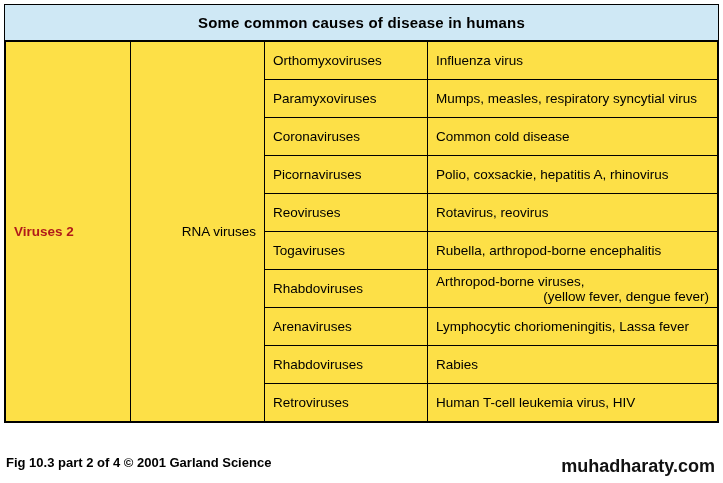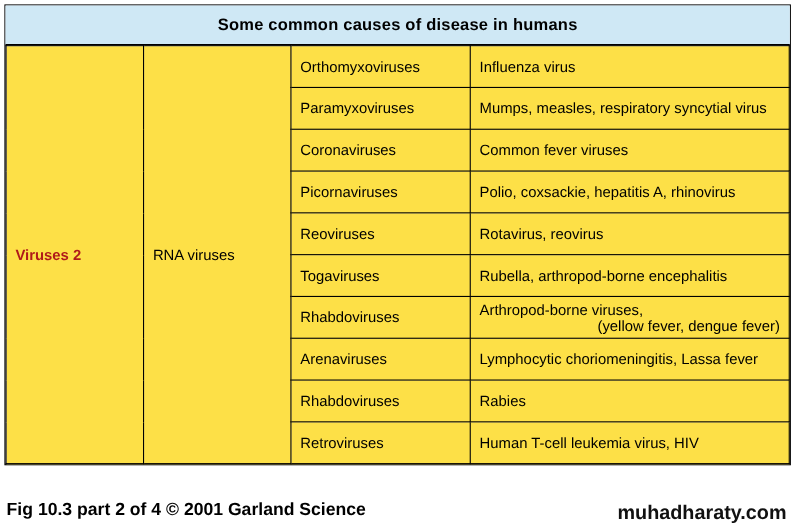--- a/index.html
+++ b/index.html
@@ -60,21 +60,21 @@
     background: #fbf5c8;
     color: #b01a1a;
     font-weight: bold;
     text-align: left;
     font-size: 14px;
     border-left: none;
   }
 
   td.category-cell {
     width: 117px;
-    text-align: left;
+    text-align: right;
     padding-left: 12px;
     font-size: 14px;
   }
 
   td.name-cell {
     width: 146px;
     padding-left: 11px;
     font-size: 13.5px;
     height: 37px;
   }
@@ -95,21 +95,21 @@
     left: 6px;
     bottom: 8px;
     width: 711px;
     height: 20px;
   }
 
   .footer-left {
     position: absolute;
     left: 0;
     top: 0;
-    font-size: 16px;
+    font-size: 13px;
     font-weight: bold;
   }
 
   .footer-right {
     position: absolute;
     right: 2px;
     top: 1px;
     font-size: 18px;
     font-weight: bold;
     color: #111111;
@@ -134,21 +134,21 @@
           <td class="desc-cell">Influenza virus</td>
         </tr>
 
         <tr>
           <td class="name-cell">Paramyxoviruses</td>
           <td class="desc-cell">Mumps,  measles,  respiratory syncytial virus</td>
         </tr>
 
         <tr>
           <td class="name-cell">Coronaviruses</td>
-          <td class="desc-cell">Common fever viruses</td>
+          <td class="desc-cell">Common cold disease</td>
         </tr>
 
         <tr>
           <td class="name-cell">Picornaviruses</td>
           <td class="desc-cell">Polio,  coxsackie, hepatitis A,  rhinovirus</td>
         </tr>
 
         <tr>
           <td class="name-cell">Reoviruses</td>
           <td class="desc-cell">Rotavirus,  reovirus</td>

